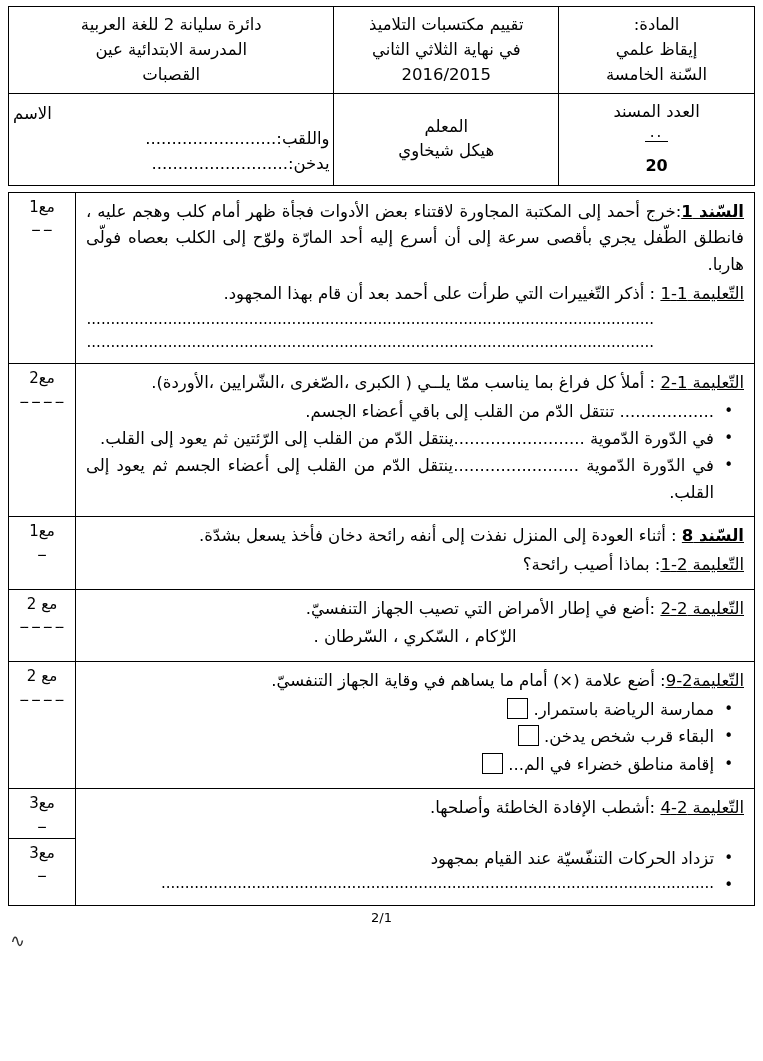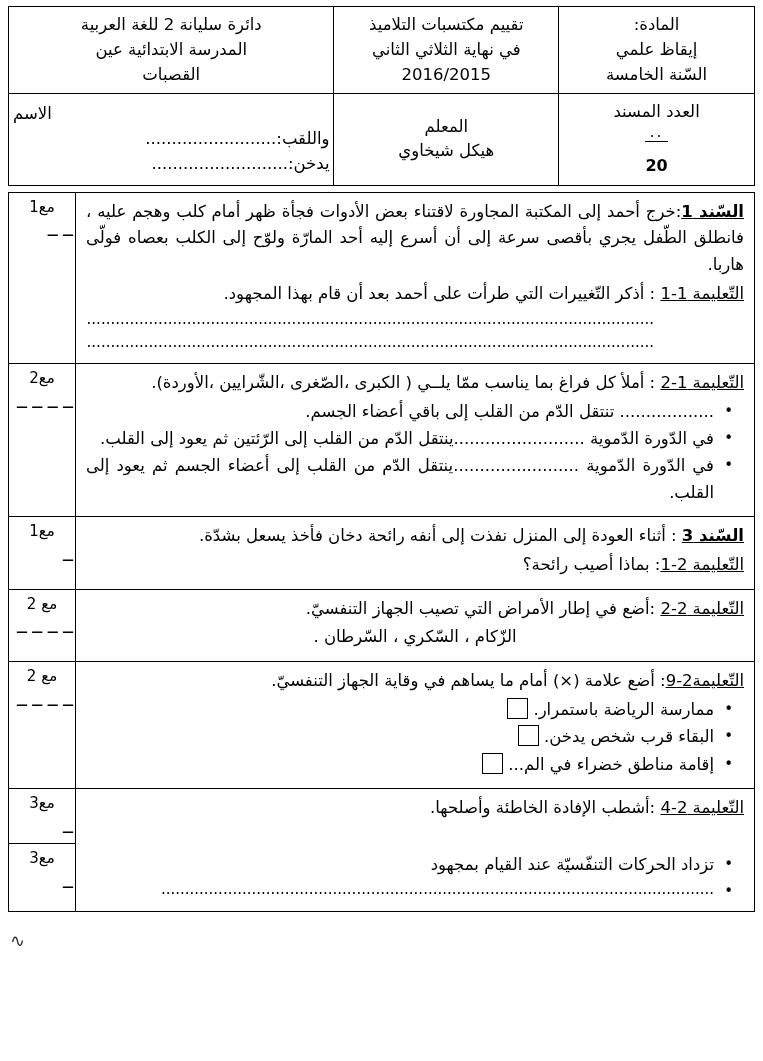--- a/index.html
+++ b/index.html
@@ -69,21 +69,21 @@
     padding: 6px 10px 8px 10px;
   }
   td.crit {
     width: 62px;
     text-align: center;
     vertical-align: middle;
     font-size: 15px;
     line-height: 1.45;
     padding: 4px 2px;
   }
-  .crit-l { letter-spacing: 3px; font-size: 17px; text-align: right; }
+  .crit-l { letter-spacing: 3px; font-size: 13px; }
 
   .para {
     font-size: 16.5px;
     line-height: 1.62;
     text-align: justify;
     margin: 0 0 2px 0;
   }
   .u { text-decoration: underline; }
   .b { font-weight: bold; }
 
@@ -225,21 +225,21 @@
       </td>
       <td class="crit">
         <div>مع2</div>
         <div class="crit-l">ــ ــ ــ ــ</div>
       </td>
     </tr>
 
     <tr>
       <td class="content">
         <p class="para">
-          <span class="u b">السّند 3</span><span> : أثناء العودة إلى المنزل نفذت إلى أنفه رائحة دخان فأخذ يسعل بشدّة.</span>
+          <span class="u b">السّند 8</span><span> : أثناء العودة إلى المنزل نفذت إلى أنفه رائحة دخان فأخذ يسعل بشدّة.</span>
         </p>
         <p class="para">
           <span class="u">التّعليمة 2-1</span><span>: بماذا أصيب رائحة؟</span>
         </p>
       </td>
       <td class="crit">
         <div>مع1</div>
         <div class="crit-l">ــ</div>
       </td>
     </tr>
@@ -307,13 +307,16 @@
       <td class="crit">
         <div>مع3</div>
         <div class="crit-l">ــ</div>
       </td>
     </tr>
   </tbody>
     </table>
 
   <div class="mark-squiggle">∿</div>
 
+  <div class="footer">
+    <span>2/1</span>
+  </div>
 </div>
 
 </body></html>

